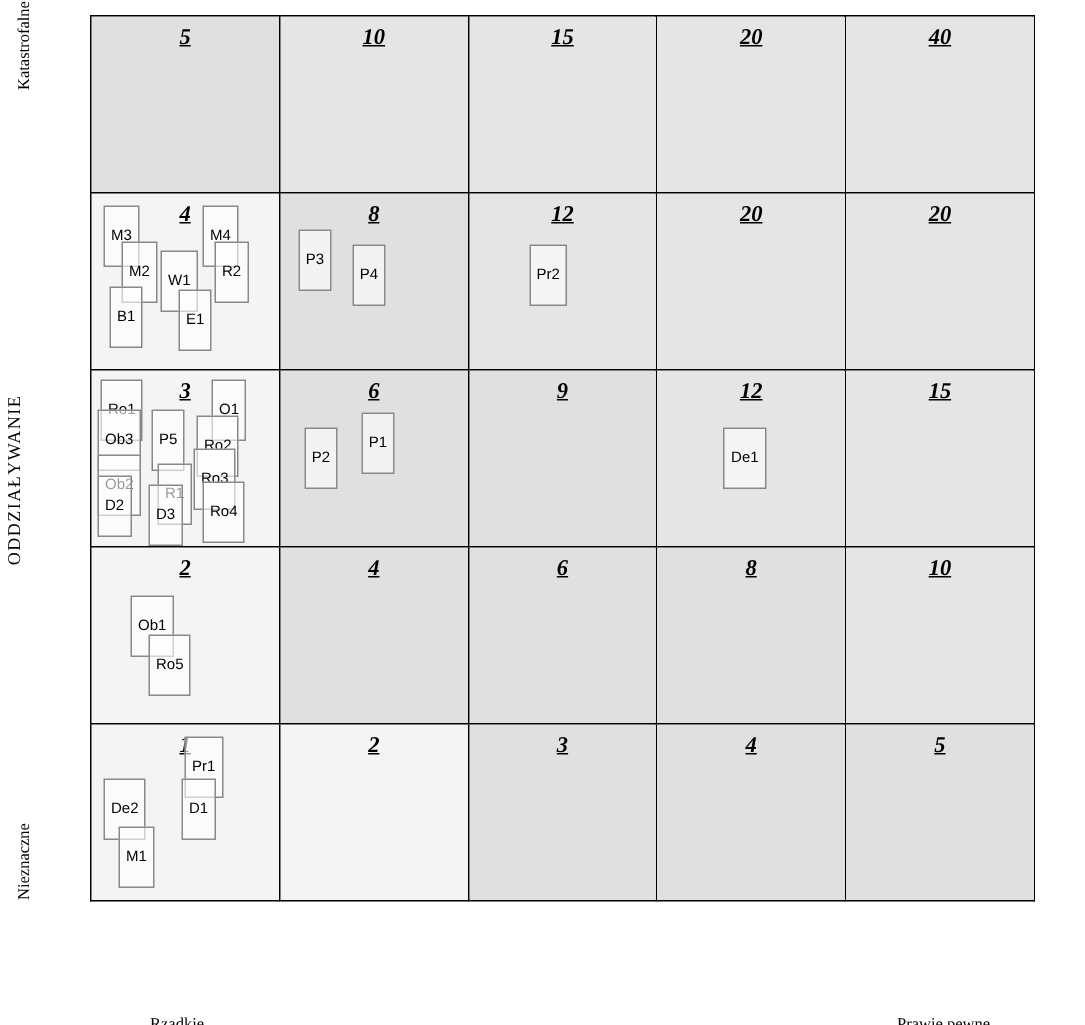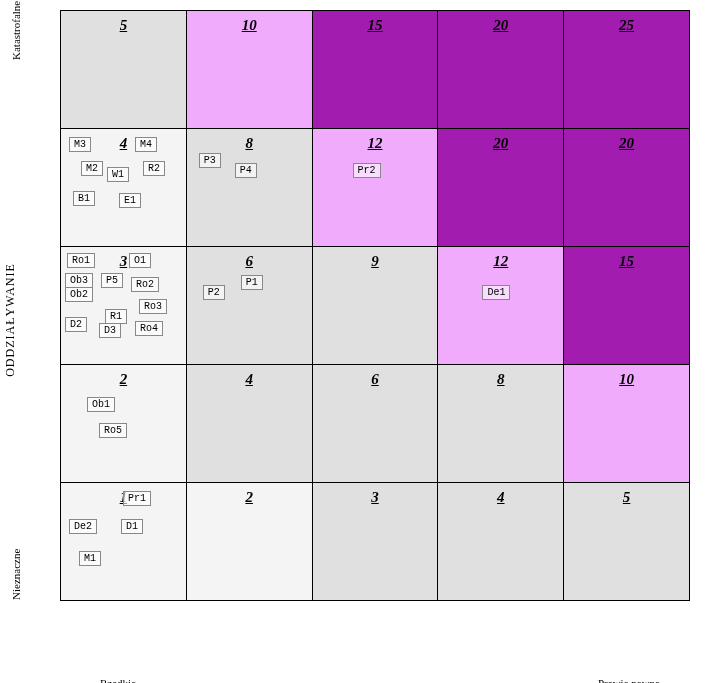--- a/index.html
+++ b/index.html
@@ -7,24 +7,24 @@
 .wrap{position:relative;padding:10px 10px 60px 60px}
 .y-axis{position:absolute;left:10px;top:20px;height:600px;width:20px}
 .y-axis .title{position:absolute;left:0;top:50%;transform:translate(-50%,-50%) rotate(-90deg);white-space:nowrap;font-size:12px;letter-spacing:1px}
 .y-axis .end1{position:absolute;left:0;top:40px;transform:rotate(-90deg);transform-origin:left top;white-space:nowrap;font-size:11px}
 .y-axis .end2{position:absolute;left:0;top:580px;transform:rotate(-90deg);transform-origin:left top;white-space:nowrap;font-size:11px}
 table.matrix{border-collapse:collapse;width:630px;table-layout:fixed}
 table.matrix td{border:1px solid #000;vertical-align:top;padding:6px;height:118px;position:relative}
 .score{display:block;text-align:center;font-weight:bold;font-style:italic;text-decoration:underline;font-size:15px;margin-bottom:4px}
 .shade1{background:#f4f4f4}
 .shade2{background:#e0e0e0}
-.shade3{background:#f0abfc}
-.shade4{background:#a21caf}
+.shade3{background:#e5e5e5}
+.shade4{background:#e5e5e5}
 .tags{position:absolute;left:4px;top:4px;right:4px;bottom:4px}
-.tag{position:absolute;border:1px solid #888;background:rgba(255,255,255,0.6);font-family:Liberation Mono, monospace;font-size:10px;padding:1px 4px;white-space:nowrap}
+.tag{position:absolute;border:1px solid #888;background:rgba(255,255,255,0.6);font-family:Liberation Sans, sans-serif;font-size:10px;padding:14px 4px;white-space:nowrap}
 .xfoot{width:630px;margin-left:60px;margin-top:10px;position:relative;font-family:Georgia,serif}
 .xfoot .left{position:absolute;left:40px;top:6px;font-size:11px}
 .xfoot .right{position:absolute;right:30px;top:6px;font-size:11px}
 .xfoot .title{text-align:center;padding-top:30px;font-size:12px;letter-spacing:1px}
 .col1 .score{margin-left:30px;margin-right:30px}
 </style>
 </head>
 <body>
 
 <div class="wrap">
@@ -45,21 +45,21 @@
       <td class="shade3">
             <span class="score">10</span>
           </td>
       <td class="shade4">
             <span class="score">15</span>
           </td>
       <td class="shade4">
             <span class="score">20</span>
           </td>
       <td class="shade4">
-            <span class="score">25</span>
+            <span class="score">40</span>
           </td>
     </tr>
 
     <tr>
       <td class="shade1 col1">
         <span class="score">4</span>
         <div class="tags">
           <span class="tag" style="left:4px;top:4px">M3</span>
           <span class="tag" style="left:70px;top:4px">M4</span>
           <span class="tag" style="left:16px;top:28px">M2</span>
@@ -88,27 +88,27 @@
       <td class="shade4">
             <span class="score">20</span>
           </td>
     </tr>
 
     <tr>
       <td class="shade1 col1">
         <span class="score">3</span>
         <div class="tags">
           <span class="tag" style="left:2px;top:2px">Ro1</span>
-          <span class="tag" style="left:64px;top:2px">O1</span>
+          <span class="tag" style="left:76px;top:2px">O1</span>
           <span class="tag" style="left:0px;top:22px">Ob3</span>
           <span class="tag" style="left:36px;top:22px">P5</span>
           <span class="tag" style="left:66px;top:26px">Ro2</span>
-          <span class="tag" style="left:0px;top:36px">Ob2</span>
+          <span class="tag" style="left:0px;top:52px">Ob2</span>
           <span class="tag" style="left:40px;top:58px">R1</span>
-          <span class="tag" style="left:74px;top:48px">Ro3</span>
+          <span class="tag" style="left:64px;top:48px">Ro3</span>
           <span class="tag" style="left:0px;top:66px">D2</span>
           <span class="tag" style="left:34px;top:72px">D3</span>
           <span class="tag" style="left:70px;top:70px">Ro4</span>
         </div>
       </td>
       <td class="shade2">
         <span class="score">6</span>
         <div class="tags">
           <span class="tag" style="left:12px;top:34px">P2</span>
           <span class="tag" style="left:50px;top:24px">P1</span>

